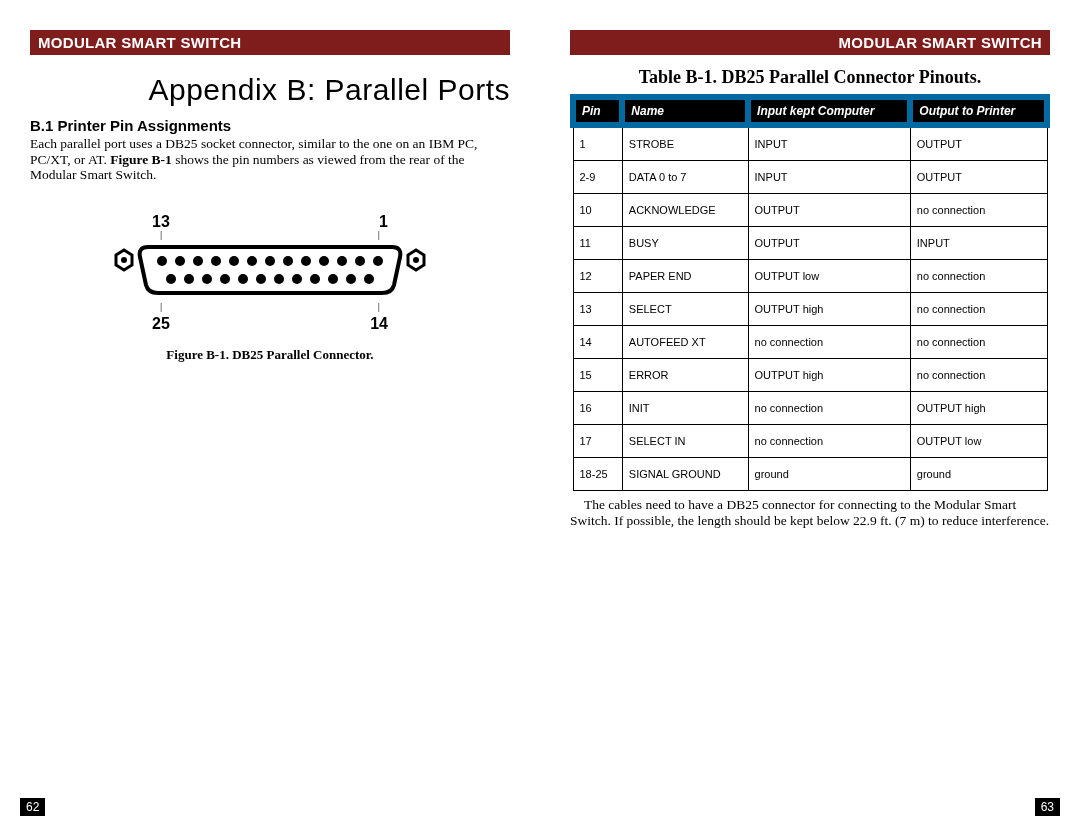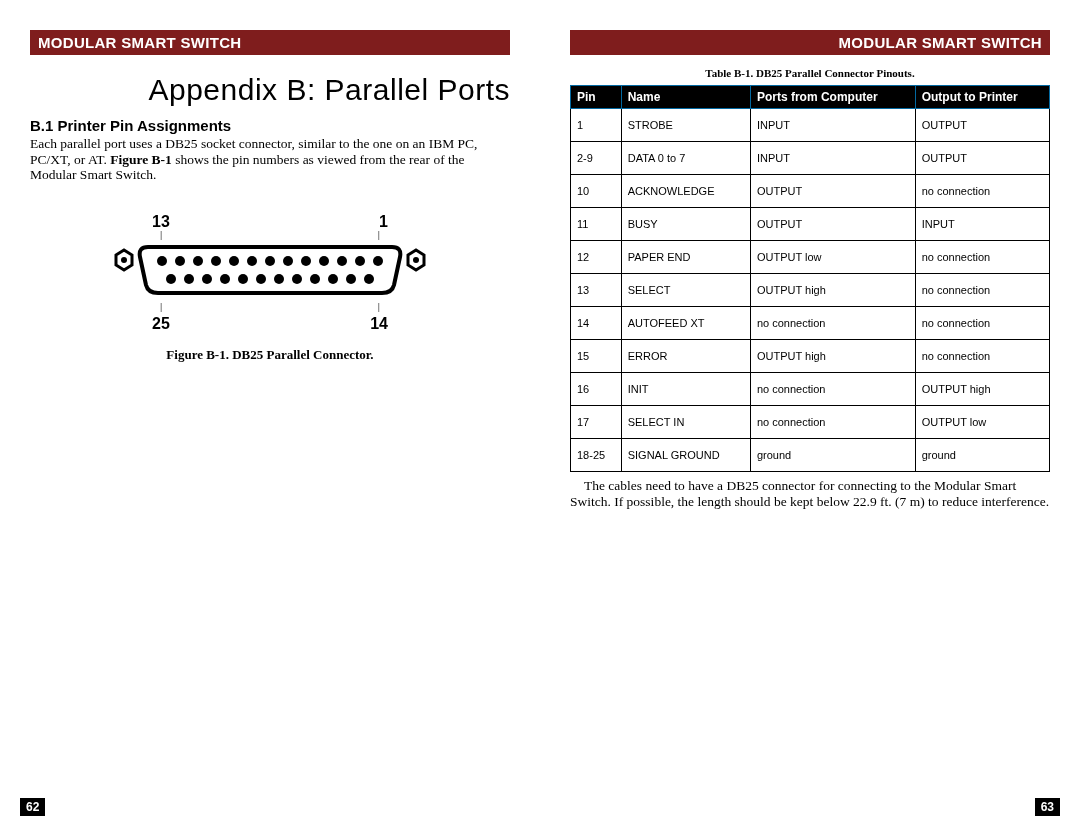--- a/index.html
+++ b/index.html
@@ -50,21 +50,21 @@
   .figure-caption {
     font-family: Georgia, 'Times New Roman', serif;
     font-weight: bold;
     font-size: 13px;
     text-align: center;
     margin-top: 14px;
   }
   .table-caption {
     font-family: Georgia, 'Times New Roman', serif;
     font-weight: bold;
-    font-size: 11px;
+    font-size: 18px;
     text-align: center;
     margin: 12px 0 6px 0;
   }
   .connector-figure {
     text-align: center;
     margin: 30px auto 0 auto;
     width: 360px;
   }
   .pin-labels {
     display: flex;
@@ -92,36 +92,37 @@
     font-family: Arial, Helvetica, sans-serif;
   }
   table.pinout th {
     background: #000;
     color: #fff;
     text-align: left;
     font-family: Arial, Helvetica, sans-serif;
     font-weight: bold;
     font-size: 12px;
     padding: 4px 6px;
-    border: 1px solid #0369a1;
+    border: 6px solid #0369a1;
+    font-style: italic;
   }
   table.pinout td {
     border-left: 1px solid #000;
     border-right: 1px solid #000;
     border-bottom: 1px solid #000;
     padding: 10px 6px;
     vertical-align: top;
   }
   .footer-page-num {
     position: absolute;
     bottom: 18px;
     background: #000;
     color: #fff;
     font-family: Arial, Helvetica, sans-serif;
-    font-weight: bold;
+    font-weight: normal;
     font-size: 12px;
     padding: 2px 6px;
   }
   .footer-left { left: 20px; }
   .footer-right { right: 20px; text-align: right; }
   .bold-inline { font-weight: bold; }
   .note-text {
     font-size: 13.5px;
     line-height: 1.15;
     margin-top: 6px;
@@ -208,21 +209,21 @@
 <div class="page">
   <div class="header-bar right">MODULAR SMART SWITCH</div>
 
   <div class="table-caption">Table B-1.  DB25 Parallel Connector Pinouts.</div>
 
   <table class="pinout">
     <thead>
       <tr>
         <th>Pin</th>
         <th>Name</th>
-        <th>Ports from Computer</th>
+        <th>Input kept Computer</th>
         <th>Output to Printer</th>
       </tr>
     </thead>
     <tbody id="pinout-body">
         <tr>
           <td>1</td>
           <td>STROBE</td>
           <td>INPUT</td>
           <td>OUTPUT</td>
         </tr>

